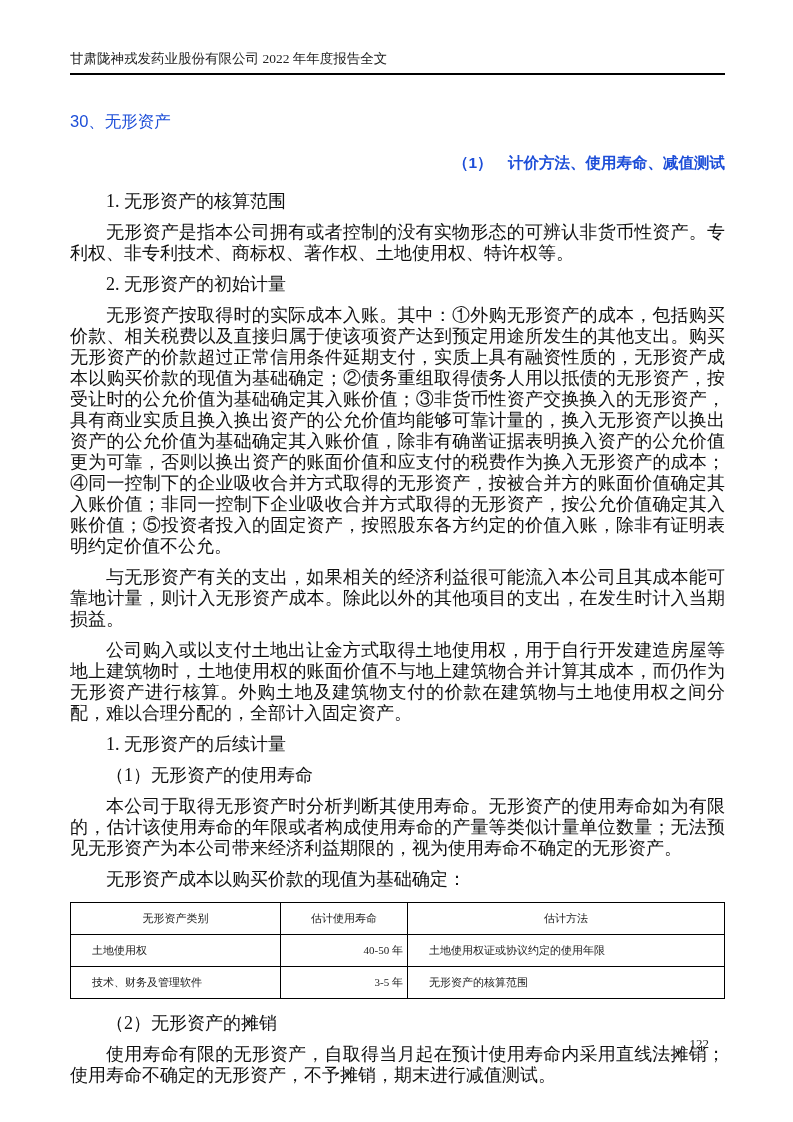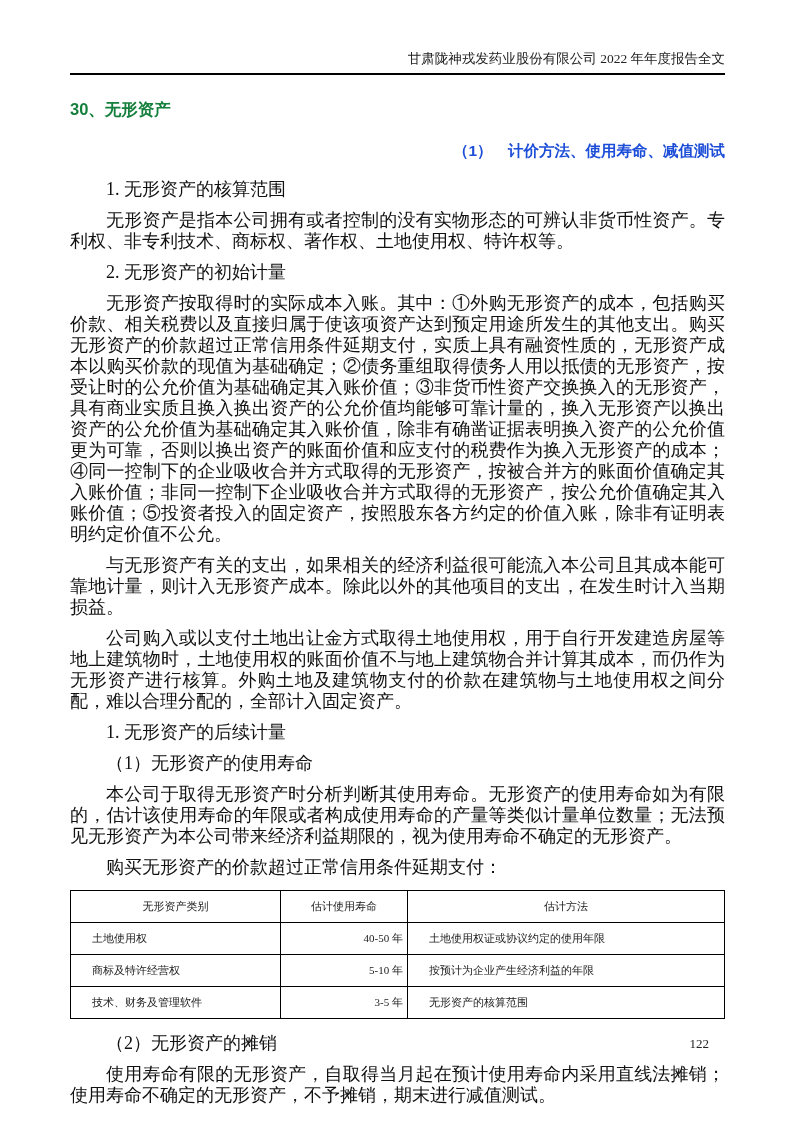--- a/index.html
+++ b/index.html
@@ -9,33 +9,32 @@
     width: 793px;
     height: 1122px;
     margin: 0 auto;
     background: #ffffff;
     padding: 50px 68px 0 70px;
     font-family: "Liberation Serif", "DejaVu Serif", serif;
     color: #1a1a1a;
     overflow: hidden;
   }
   .doc-header {
-    text-align: right;
     font-size: 13.5px;
     line-height: 18px;
     padding-bottom: 5px;
     border-bottom: 2px solid #000;
     color: #222;
   }
   .section-title {
-    margin-top: 24px;
+    margin-top: 36px;
     font-family: "Liberation Sans", "DejaVu Sans", sans-serif;
     font-size: 16.5px;
-    font-weight: bold;
-    color: #15803d;
+    font-weight: normal;
+    color: #1d4ed8;
   }
   .subsection-title {
     margin: 20px 0 6px 5px;
     font-family: Liberation Sans, sans-serif;
     font-size: 15.5px;
     font-weight: bold;
     color: #1d4ed8;
     text-align: right;
   }
   .para {
@@ -87,21 +86,21 @@
 
   <p class="para first">1. 无形资产的核算范围</p>
   <p class="para">无形资产是指本公司拥有或者控制的没有实物形态的可辨认非货币性资产。专利权、非专利技术、商标权、著作权、土地使用权、特许权等。</p>
   <p class="para">2. 无形资产的初始计量</p>
   <p class="para">无形资产按取得时的实际成本入账。其中：①外购无形资产的成本，包括购买价款、相关税费以及直接归属于使该项资产达到预定用途所发生的其他支出。购买无形资产的价款超过正常信用条件延期支付，实质上具有融资性质的，无形资产成本以购买价款的现值为基础确定；②债务重组取得债务人用以抵债的无形资产，按受让时的公允价值为基础确定其入账价值；③非货币性资产交换换入的无形资产，具有商业实质且换入换出资产的公允价值均能够可靠计量的，换入无形资产以换出资产的公允价值为基础确定其入账价值，除非有确凿证据表明换入资产的公允价值更为可靠，否则以换出资产的账面价值和应支付的税费作为换入无形资产的成本；④同一控制下的企业吸收合并方式取得的无形资产，按被合并方的账面价值确定其入账价值；非同一控制下企业吸收合并方式取得的无形资产，按公允价值确定其入账价值；⑤投资者投入的固定资产，按照股东各方约定的价值入账，除非有证明表明约定价值不公允。</p>
   <p class="para">与无形资产有关的支出，如果相关的经济利益很可能流入本公司且其成本能可靠地计量，则计入无形资产成本。除此以外的其他项目的支出，在发生时计入当期损益。</p>
   <p class="para">公司购入或以支付土地出让金方式取得土地使用权，用于自行开发建造房屋等地上建筑物时，土地使用权的账面价值不与地上建筑物合并计算其成本，而仍作为无形资产进行核算。外购土地及建筑物支付的价款在建筑物与土地使用权之间分配，难以合理分配的，全部计入固定资产。</p>
   <p class="para">1. 无形资产的后续计量</p>
   <p class="para">（1）无形资产的使用寿命</p>
   <p class="para">本公司于取得无形资产时分析判断其使用寿命。无形资产的使用寿命如为有限的，估计该使用寿命的年限或者构成使用寿命的产量等类似计量单位数量；无法预见无形资产为本公司带来经济利益期限的，视为使用寿命不确定的无形资产。</p>
-  <p class="para">购买无形资产的价款超过正常信用条件延期支付：</p>
+  <p class="para">无形资产成本以购买价款的现值为基础确定：</p>
 
   <table class="life-table">
     <colgroup>
         <col class="c1">
         <col class="c2">
         <col class="c3">
       </colgroup>
     <thead>
       <tr>
         <th>无形资产类别</th>
@@ -109,25 +108,20 @@
         <th>估计方法</th>
       </tr>
     </thead>
     <tbody>
       <tr>
         <td class="cat">土地使用权</td>
         <td class="life">40-50 年</td>
         <td class="method">土地使用权证或协议约定的使用年限</td>
       </tr>
       <tr>
-        <td class="cat">商标及特许经营权</td>
-        <td class="life">5-10 年</td>
-        <td class="method">按预计为企业产生经济利益的年限</td>
-      </tr>
-      <tr>
         <td class="cat">技术、财务及管理软件</td>
         <td class="life">3-5 年</td>
         <td class="method">无形资产的核算范围</td>
       </tr>
     </tbody>
   </table>
 
   <p class="para" style="margin-top:14px">（2）无形资产的摊销</p>
   <p class="para">使用寿命有限的无形资产，自取得当月起在预计使用寿命内采用直线法摊销；使用寿命不确定的无形资产，不予摊销，期末进行减值测试。</p>
 

